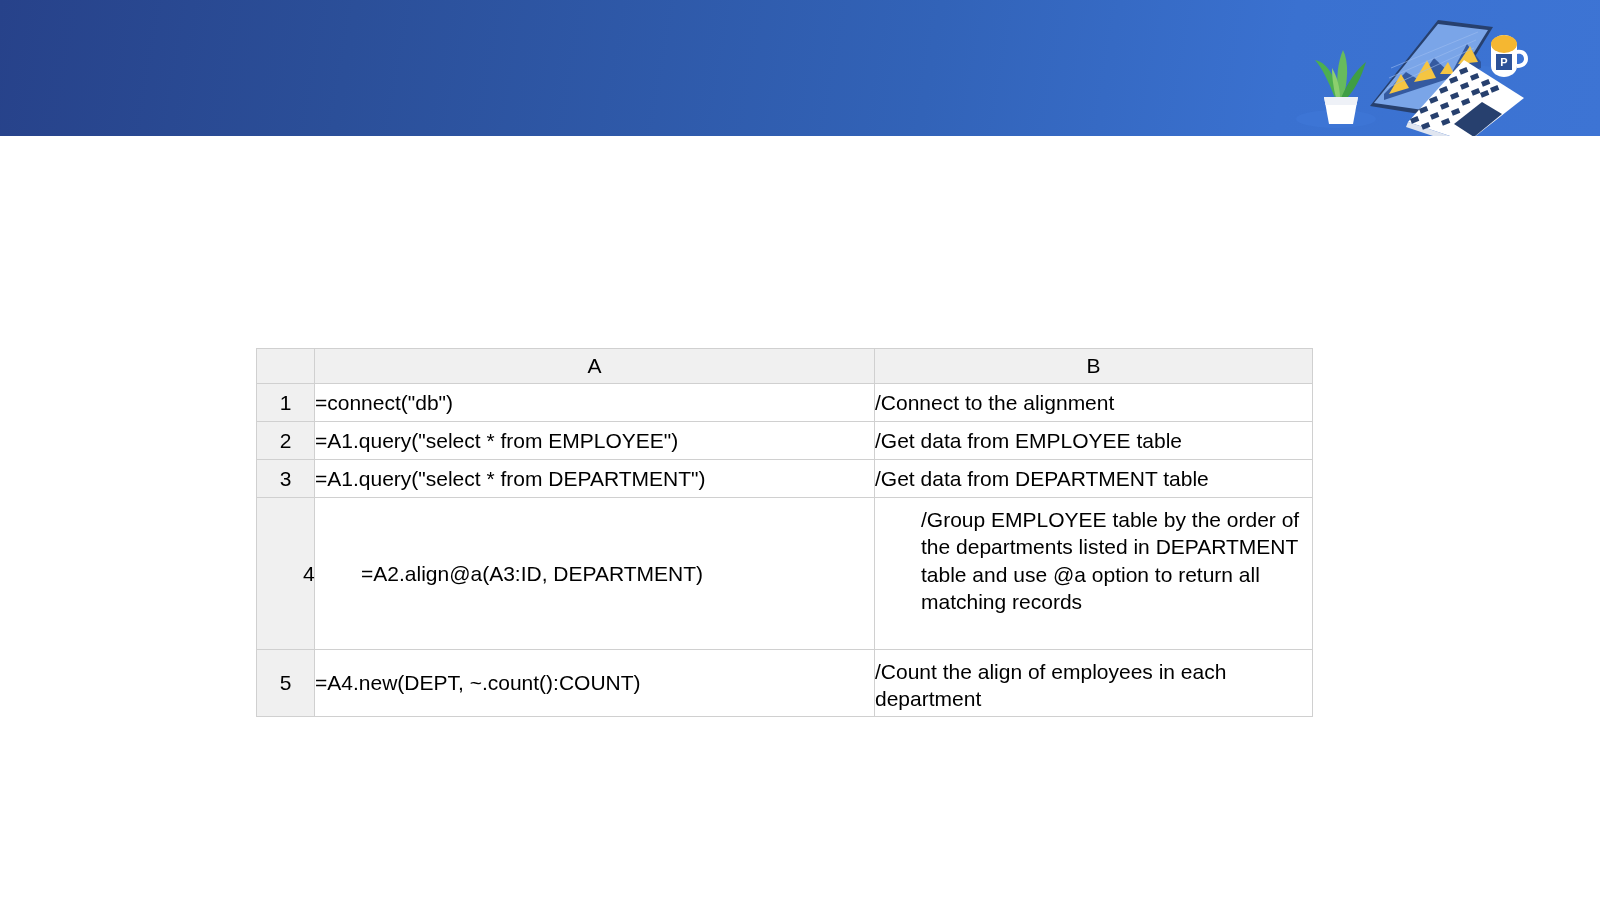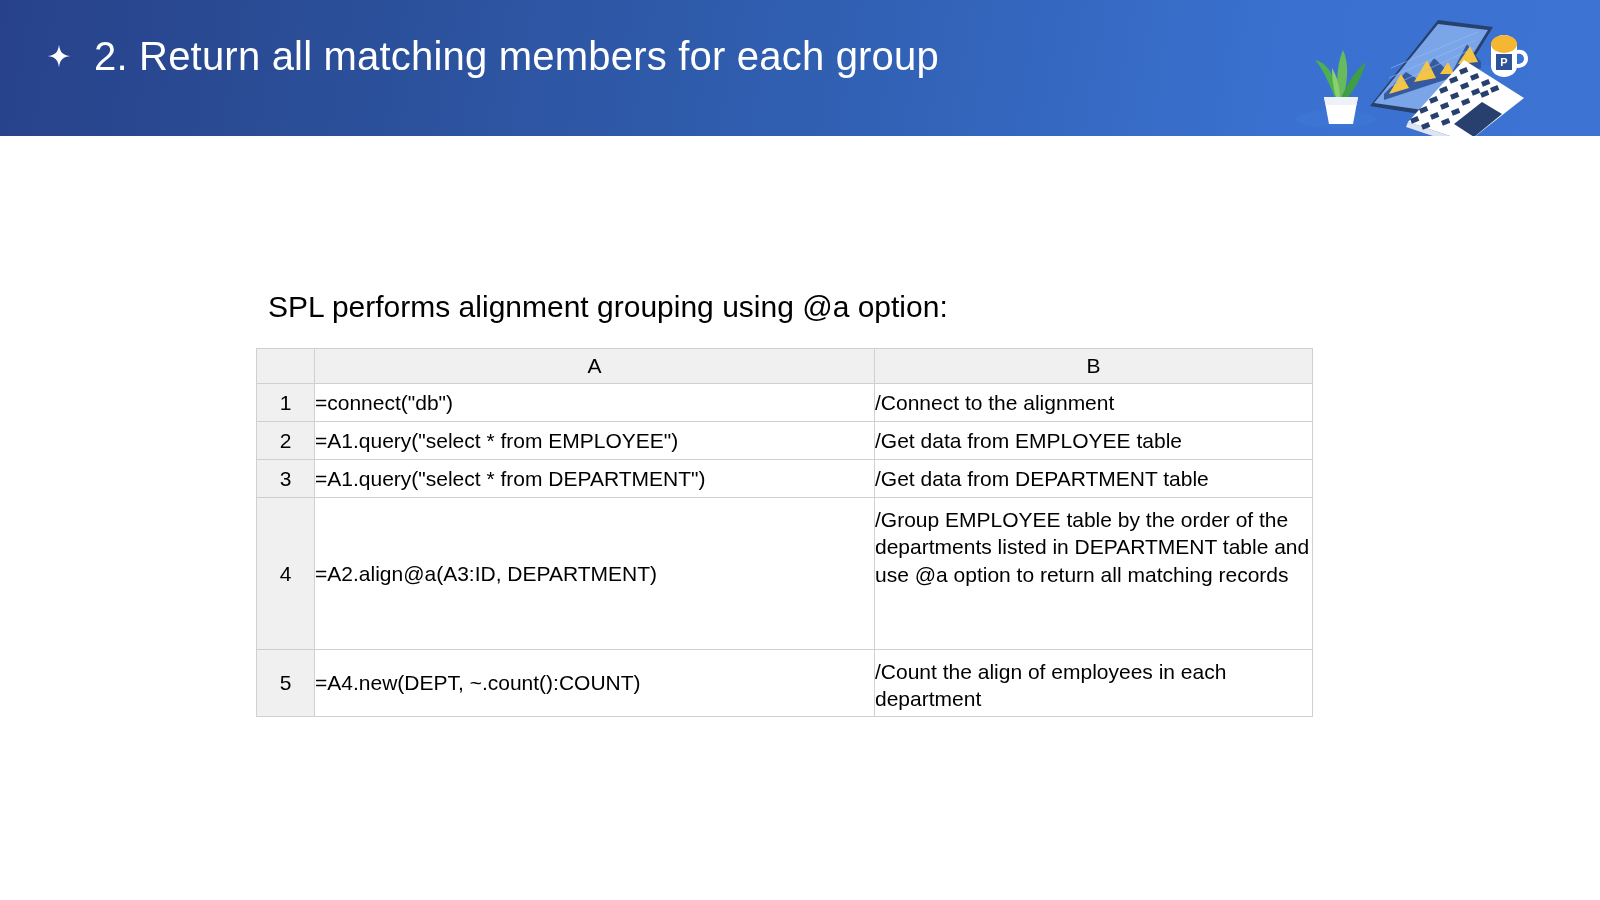--- a/index.html
+++ b/index.html
@@ -123,38 +123,32 @@
   .cell-a, .cell-b {
     background: #ffffff;
     font-size: 21px;
     color: #000000;
     padding: 4px 6px 4px 7px;
     line-height: 1.30;
   }
   tr.r1 .row-idx, tr.r1 .cell-a, tr.r1 .cell-b { height: 37px; }
   tr.r2 .row-idx, tr.r2 .cell-a, tr.r2 .cell-b { height: 37px; }
   tr.r3 .row-idx, tr.r3 .cell-a, tr.r3 .cell-b { height: 37px; }
-  tr.r4 .row-idx, tr.r4 .cell-a, tr.r4 .cell-b { height: 143px; }
+  tr.r4 .row-idx, tr.r4 .cell-a, tr.r4 .cell-b { height: 143px; padding-left: 46px; }
   tr.r5 .row-idx, tr.r5 .cell-a, tr.r5 .cell-b { height: 58px; }
 
   tr.r4 .cell-b, tr.r5 .cell-b { vertical-align: top; padding-top: 8px; }
   tr.r5 .cell-a { vertical-align: middle; }
   tr.r4 .cell-a { vertical-align: middle; margin-left: 13px; }
 </style>
 </head>
 <body>
 
 <div class="slide-header">
 
-  <div class="header-title-row">
-    <svg class="bullet-star" viewBox="0 0 32 32" aria-hidden="true">
-      <path d="M16 2 C17.1 11.2 20.8 14.9 30 16 C20.8 17.1 17.1 20.8 16 30 C14.9 20.8 11.2 17.1 2 16 C11.2 14.9 14.9 11.2 16 2 Z" fill="#ffffff"></path>
-    </svg>
-    <span class="header-title">2. Return all matching members for each group</span>
-  </div>
 
   <svg class="header-illustration" viewBox="0 0 250 140" aria-hidden="true">
 
     <ellipse cx="48" cy="117" rx="40" ry="9" fill="#3f79d8" opacity="0.55"></ellipse>
     <ellipse cx="196" cy="72" rx="24" ry="8" fill="#3f79d8" opacity="0.5"></ellipse>
 
     <g>
       <path d="M47 96 C40 78 34 66 27 58 C38 60 46 72 49 88 Z" fill="#4caf50"></path>
       <path d="M50 96 C48 74 50 60 55 48 C61 60 60 80 55 96 Z" fill="#67bb5c"></path>
       <path d="M53 96 C60 80 68 68 78 60 C73 76 66 89 58 97 Z" fill="#3f9e44"></path>
@@ -213,21 +207,20 @@
       <ellipse cx="216" cy="42" rx="13" ry="9" fill="#f5b731"></ellipse>
       <path d="M229 48 C237 47 240 52 240 57 C240 62 236 66 229 66 L229 62 C233 62 236 60 236 57 C236 54 234 51 229 52 Z" fill="#ffffff"></path>
       <rect x="208" y="52" width="16" height="16" fill="#2d5298"></rect>
       <text x="216" y="64" font-size="11" font-family="Liberation Sans, sans-serif" fill="#ffffff" text-anchor="middle" font-weight="bold">P</text>
     </g>
   </svg>
 </div>
 
 <div class="slide-body">
 
-  <div class="section-caption">SPL performs alignment grouping using @a option:</div>
 
   <div class="spl-table-wrap">
     <table class="spl-table">
       <colgroup>
         <col class="col-idx">
         <col class="col-a">
         <col class="col-b">
       </colgroup>
       <thead>
         <tr>

